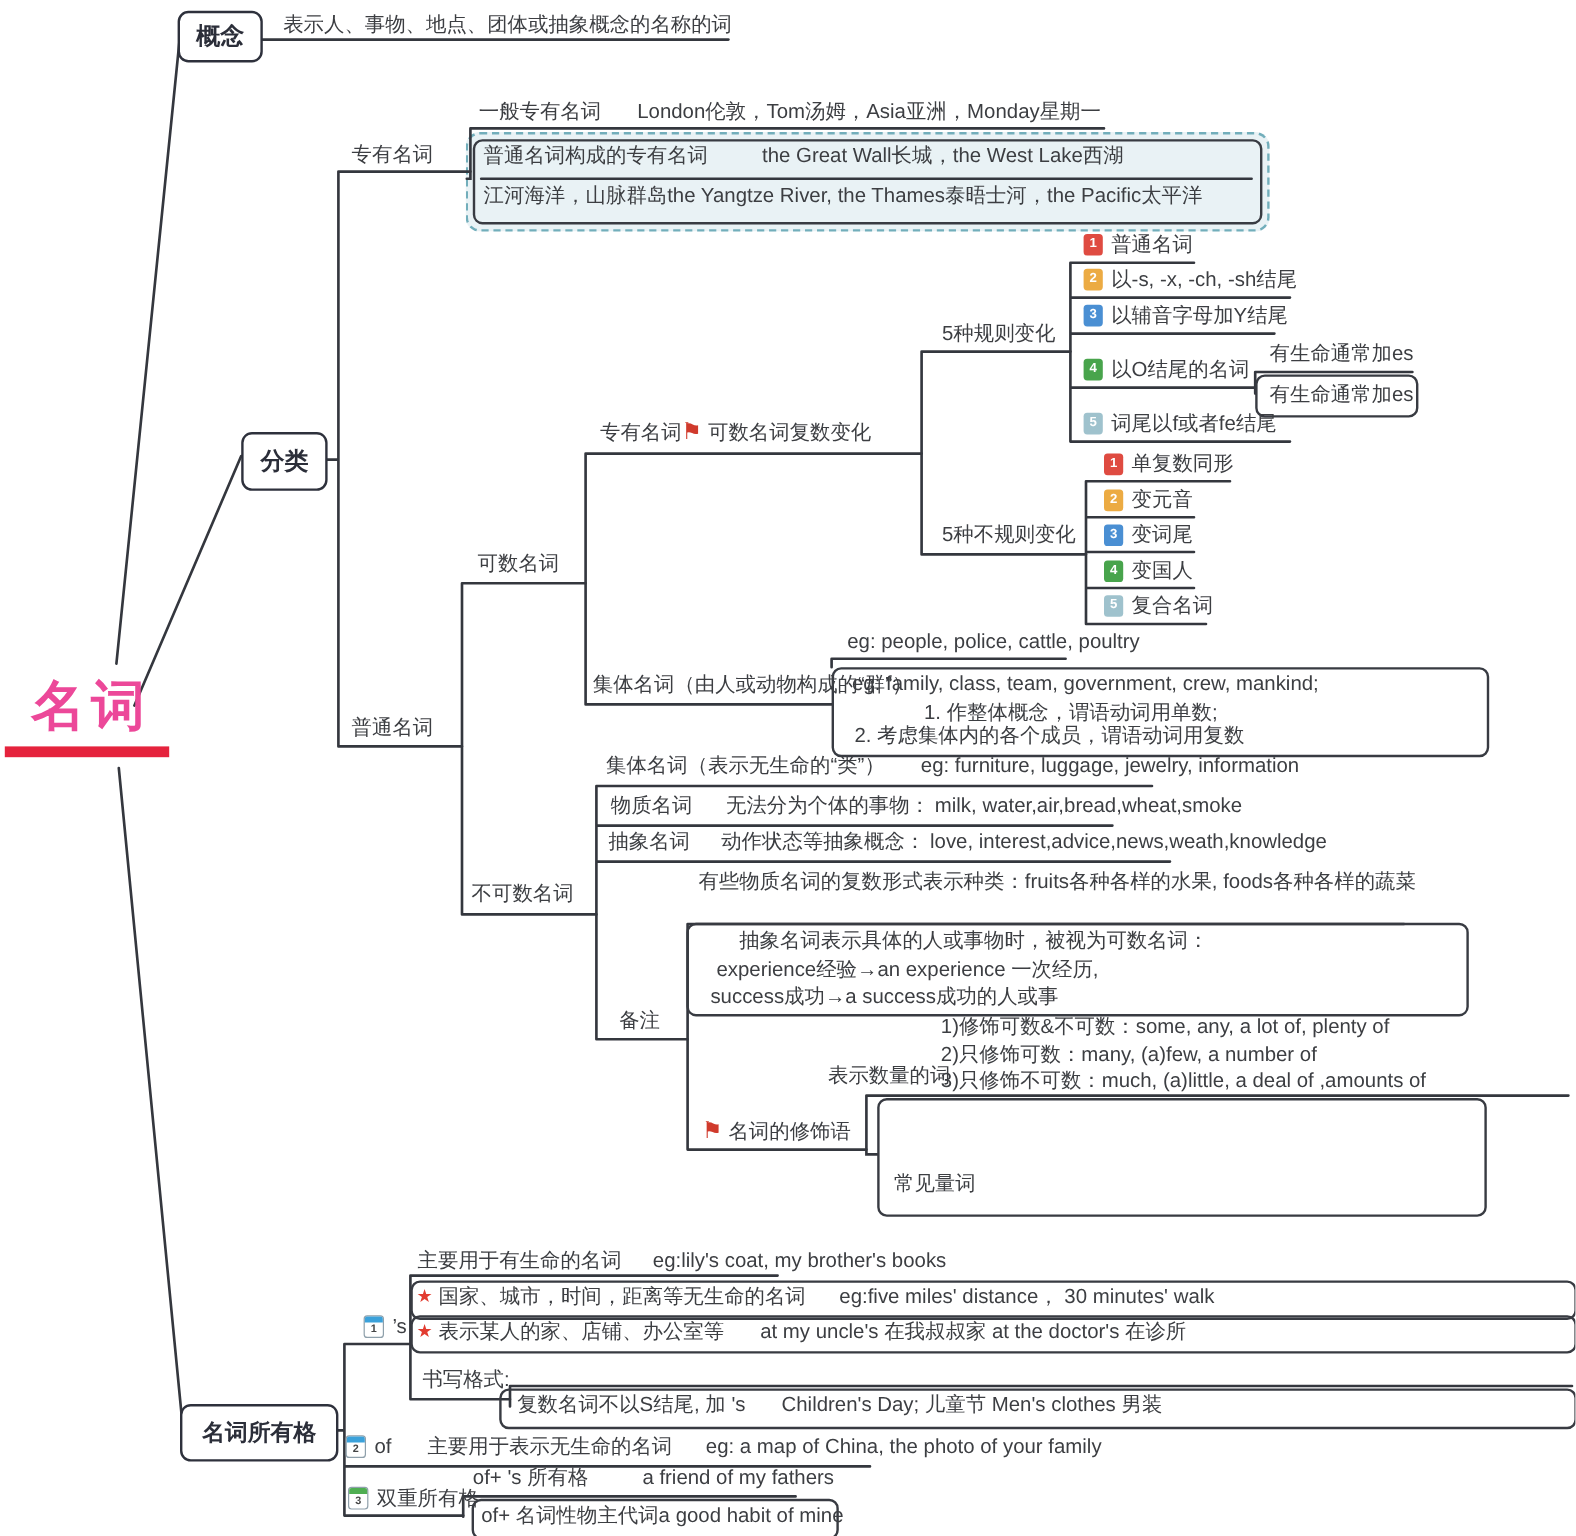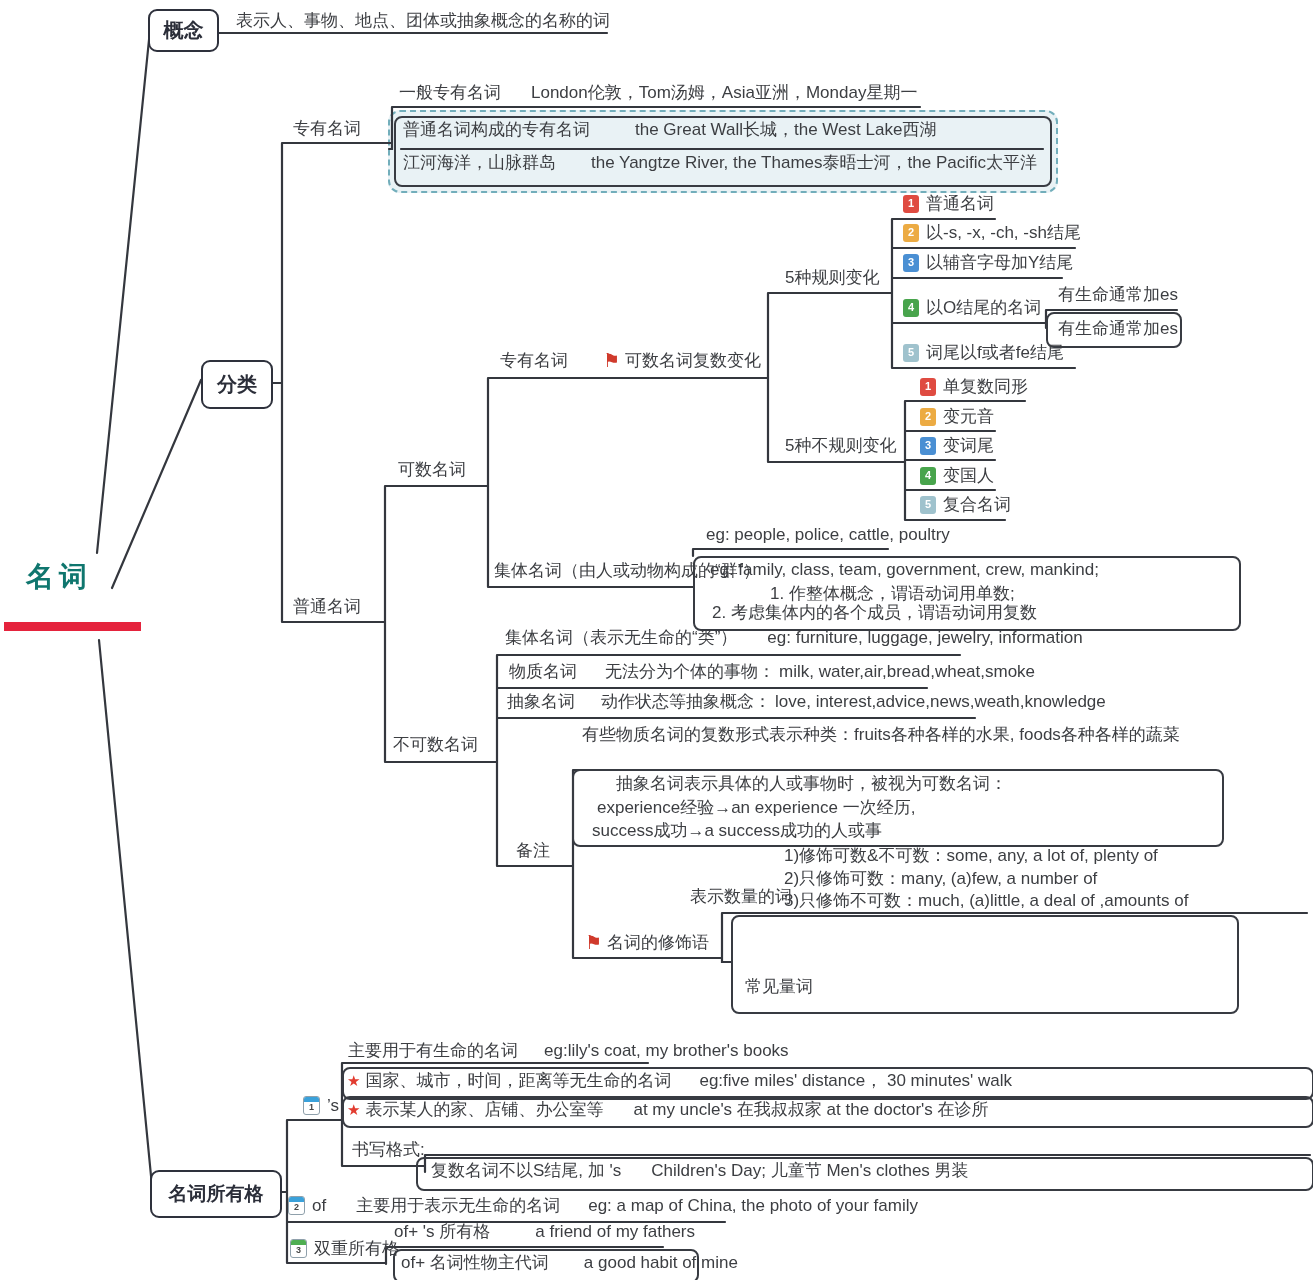--- a/index.html
+++ b/index.html
@@ -2,27 +2,27 @@
 <html><head>
 <meta charset="utf-8">
 <style>
   html,body{margin:0;padding:0;background:#fff}
   #stage{position:relative;width:1313px;height:1280px;background:#fff;overflow:hidden;
          font-family:"Liberation Sans","DejaVu Sans",sans-serif;color:#3c3e42}
   svg.wires{position:absolute;left:0;top:0;z-index:2}
   .t{position:absolute;font-size:17px;line-height:19px;white-space:nowrap;z-index:4}
   .row{display:flex;align-items:center}
   .g6{margin-left:4px}.g26{margin-left:26px}.g28{margin-left:28px}
-  .g30{margin-left:30px}.g35{margin-left:35px}.g45{margin-left:45px}
+  .g30{margin-left:30px}.g35{}.g45{margin-left:45px}
   .wrap{white-space:normal}
   .box{position:absolute;border:2px solid #383b42;border-radius:8px;background:transparent;z-index:3}
   .boundary{position:absolute;border:2.5px dashed #72aebb;border-radius:12px;background:#e9f2f5;z-index:1}
   .topic{position:absolute;border:2.5px solid #2e313c;border-radius:9px;display:flex;align-items:center;
          justify-content:center;font-weight:bold;font-size:20px;color:#2b2e39;background:#fff;z-index:4}
-  .root{position:absolute;font-size:28px;font-weight:bold;color:#0f766e;letter-spacing:5px;z-index:4}
+  .root{position:absolute;font-size:45px;font-weight:bold;color:#ec4899;letter-spacing:5px;z-index:4}
   .redbar{position:absolute;background:#e5233d;z-index:4}
   .nb{display:inline-flex;width:16px;height:18px;border-radius:3px;color:#fff;font-size:11px;font-weight:bold;
       align-items:center;justify-content:center;margin-right:7px;flex:none}
   .b1{background:#df4b41}.b2{background:#ecab43}.b3{background:#4a8fd3}.b4{background:#48a44c}.b5{background:#9fc2cd}
   .cal{position:relative;display:inline-block;width:15px;height:17px;border:1px solid #8fa0ab;border-radius:3px;
        background:#fff;margin-right:7px;flex:none}
   .cal i{position:absolute;top:0;left:0;right:0;height:5px;border-radius:2px 2px 0 0;display:block}
   .cal-blue i{background:#3ba1da}.cal-green i{background:#4fae52}
   .cal b{position:absolute;left:0;right:0;top:4px;bottom:0;display:flex;align-items:center;justify-content:center;
          font-size:9px;color:#454545;font-weight:bold;font-style:normal}

